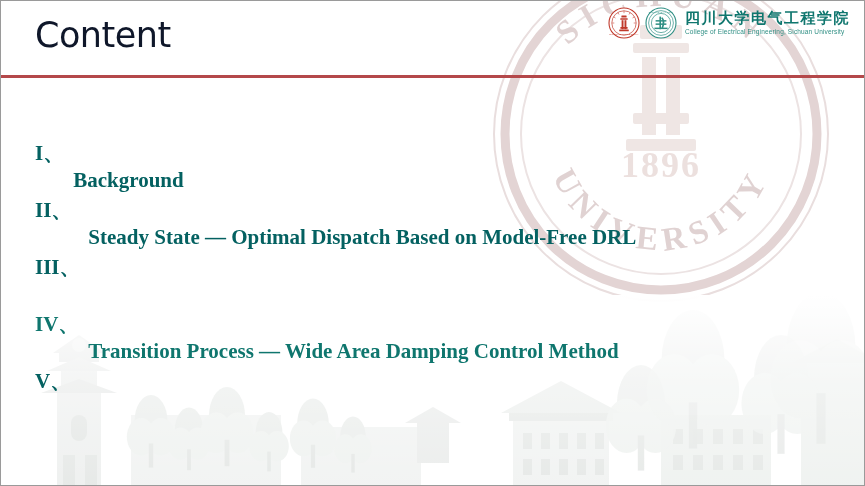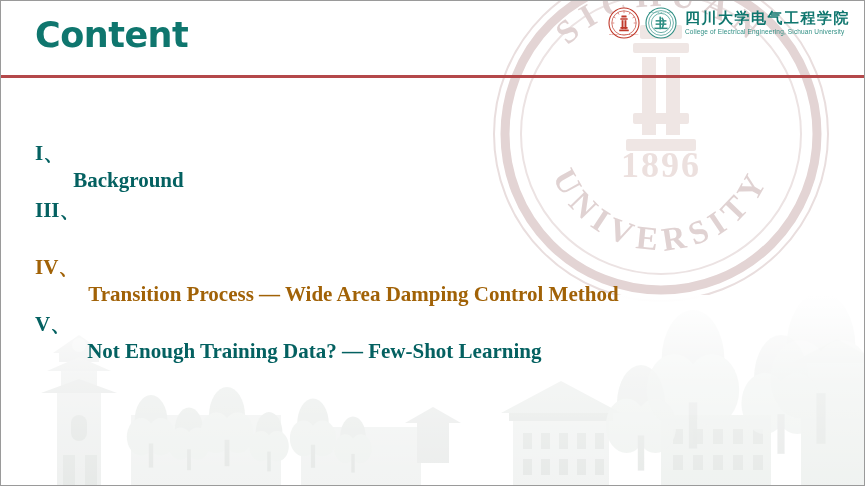--- a/index.html
+++ b/index.html
@@ -34,22 +34,22 @@
     overflow:hidden;
   }
   .campus svg{display:block;width:100%;height:100%;}
 
   
   .title{
     position:absolute;
     left:34px; top:15px;
     font-family:"DejaVu Sans", sans-serif;
     font-size:35px;
-    font-weight:bold;
-    color:#0f766e;
+    font-weight:normal;
+    color:#0f172a;
     letter-spacing:-0.5px;
     line-height:1.1;
   }
   .rule{
     position:absolute;
     left:0px; top:74px;
     width:863px; height:3px;
     background:#b4484a;
   }
 
@@ -99,21 +99,21 @@
     font-size:21px;
     color:#046161;
     height:57px;
     line-height:36px;
     white-space:nowrap;
     display:flex;
     align-items:flex-start;
   }
   .toc-item .numeral{display:inline-block;}
   .toc-item .label{display:inline-block;margin-top:27px;}
-  .toc-item.accent{color:#a16207;}
+  .toc-item.accent{color:#0f766e;}
 
   
   .gap-sm{width:9px;display:inline-block;}
   .gap-md{width:16px;display:inline-block;}
   .gap-lg{width:20px;display:inline-block;}
 </style>
 </head>
 <body>
 
 <div class="slide">
@@ -298,33 +298,37 @@
   </div>
 
   <div class="toc">
 
     <div class="toc-item">
       <span class="numeral">I、</span>
       <span class="gap-sm"></span>
       <span class="label">Background</span>
     </div>
 
+    <div class="toc-item">
+      <span class="numeral">II、</span>
+      <span class="gap-md"></span>
+      <span class="label">Steady State — Optimal Dispatch Based on Model-Free DRL</span>
+    </div>
 
     <div class="toc-item">
       <span class="numeral">III、</span>
       <span class="gap-lg"></span>
     </div>
 
     <div class="toc-item accent">
       <span class="numeral">IV、</span>
       <span class="gap-sm"></span>
       <span class="label">Transition Process — Wide Area Damping Control Method</span>
     </div>
 
     <div class="toc-item">
       <span class="numeral">V、</span>
       <span class="gap-md"></span>
-      <span class="label">Not Enough Training Data? — Few-Shot Learning</span>
     </div>
 
   </div>
 
 </div>
 
 </body></html>

